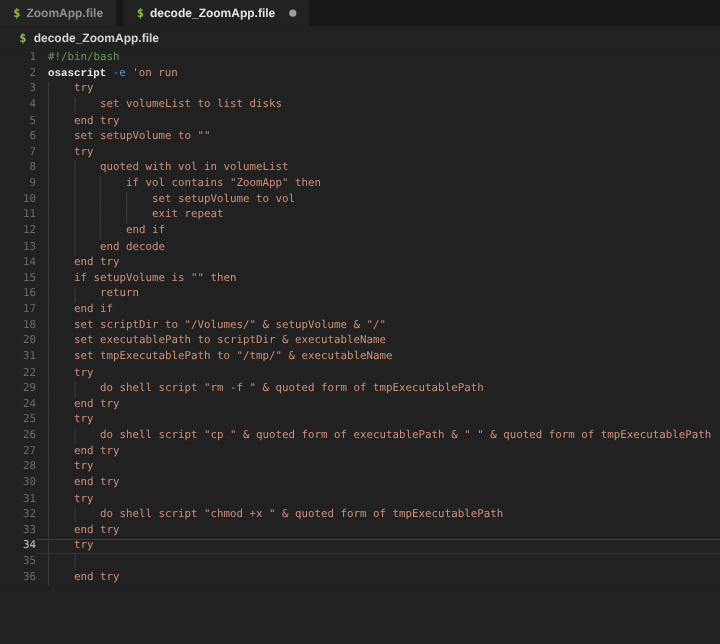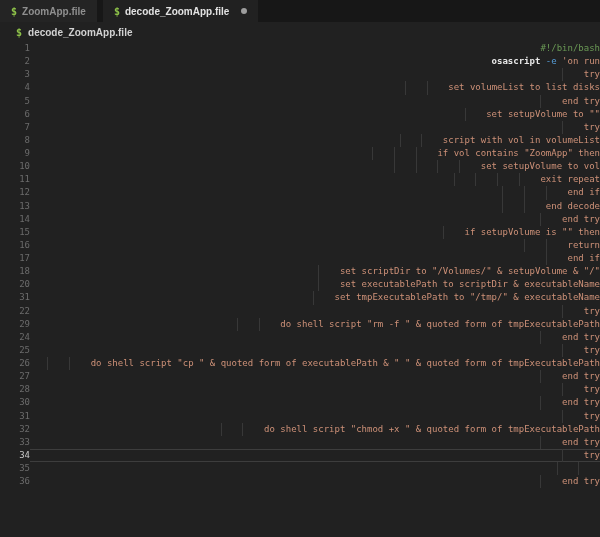--- a/index.html
+++ b/index.html
@@ -16,28 +16,28 @@
 
   
   .breadcrumb{height:20px;display:flex;align-items:center;gap:6px;padding-left:16px;
               background:#212121;font-size:10px;font-weight:600;color:#d2d2d2;}
 
   
   .editor{background:#212121;}
   .line{display:flex;height:13.14px;line-height:13.14px;
         font-family:"DejaVu Sans Mono",monospace;font-size:9px;white-space:pre;}
   .ln{flex:0 0 30px;width:30px;text-align:right;color:#6b6b6b;user-select:none;}
-  .code{flex:1 1 auto;padding-left:10px;text-align:right;}
+  .code{flex:1 1 auto;padding-left:10px;}
   .ind{display:inline-block;width:21.68px;height:13.14px;vertical-align:top;
        background:linear-gradient(#383838,#383838) left top/1px 100% no-repeat;}
   .line.current .ln{color:#c8c8c8;text-align:right;}
   .line.current .code{box-shadow:inset 0 1px 0 rgba(255,255,255,.13),
                                  inset 0 -1px 0 rgba(255,255,255,.13);}
   .tk-comment{color:#6a9955;}
-  .tk-cmd{color:#e8e8e8;font-weight:bold;}
+  .tk-cmd{color:#e8e8e8;font-weight:bold;font-family:Liberation Mono, monospace;}
   .tk-flag{color:#569cd6;}
   .tk-str{color:#ce9178;}
   .tk-plain{color:#d4d4d4;}
 </style>
 </head>
 <body>
 
 <div class="tabbar">
   <div class="tab inactive">
     <span class="file-icon">$</span>
@@ -57,21 +57,21 @@
 
 <div class="editor">
   <div id="code-lines">
       <div class="line"><span class="ln">1</span><span class="code"><span class="tk-comment">#!/bin/bash</span></span></div>
       <div class="line"><span class="ln">2</span><span class="code"><span class="tk-cmd">osascript</span><span class="tk-plain"> </span><span class="tk-flag">-e</span><span class="tk-plain"> </span><span class="tk-str">'on run</span></span></div>
       <div class="line"><span class="ln">3</span><span class="code"><span class="ind"></span><span class="tk-str">try</span></span></div>
       <div class="line"><span class="ln">4</span><span class="code"><span class="ind"></span><span class="ind"></span><span class="tk-str">set volumeList to list disks</span></span></div>
       <div class="line"><span class="ln">5</span><span class="code"><span class="ind"></span><span class="tk-str">end try</span></span></div>
       <div class="line"><span class="ln">6</span><span class="code"><span class="ind"></span><span class="tk-str">set setupVolume to ""</span></span></div>
       <div class="line"><span class="ln">7</span><span class="code"><span class="ind"></span><span class="tk-str">try</span></span></div>
-      <div class="line"><span class="ln">8</span><span class="code"><span class="ind"></span><span class="ind"></span><span class="tk-str">script with vol in volumeList</span></span></div>
+      <div class="line"><span class="ln">8</span><span class="code"><span class="ind"></span><span class="ind"></span><span class="tk-str">quoted with vol in volumeList</span></span></div>
       <div class="line"><span class="ln">9</span><span class="code"><span class="ind"></span><span class="ind"></span><span class="ind"></span><span class="tk-str">if vol contains "ZoomApp" then</span></span></div>
       <div class="line"><span class="ln">10</span><span class="code"><span class="ind"></span><span class="ind"></span><span class="ind"></span><span class="ind"></span><span class="tk-str">set setupVolume to vol</span></span></div>
       <div class="line"><span class="ln">11</span><span class="code"><span class="ind"></span><span class="ind"></span><span class="ind"></span><span class="ind"></span><span class="tk-str">exit repeat</span></span></div>
       <div class="line"><span class="ln">12</span><span class="code"><span class="ind"></span><span class="ind"></span><span class="ind"></span><span class="tk-str">end if</span></span></div>
       <div class="line"><span class="ln">13</span><span class="code"><span class="ind"></span><span class="ind"></span><span class="tk-str">end decode</span></span></div>
       <div class="line"><span class="ln">14</span><span class="code"><span class="ind"></span><span class="tk-str">end try</span></span></div>
       <div class="line"><span class="ln">15</span><span class="code"><span class="ind"></span><span class="tk-str">if setupVolume is "" then</span></span></div>
       <div class="line"><span class="ln">16</span><span class="code"><span class="ind"></span><span class="ind"></span><span class="tk-str">return</span></span></div>
       <div class="line"><span class="ln">17</span><span class="code"><span class="ind"></span><span class="tk-str">end if</span></span></div>
       <div class="line"><span class="ln">18</span><span class="code"><span class="ind"></span><span class="tk-str">set scriptDir to "/Volumes/" &amp; setupVolume &amp; "/"</span></span></div>

